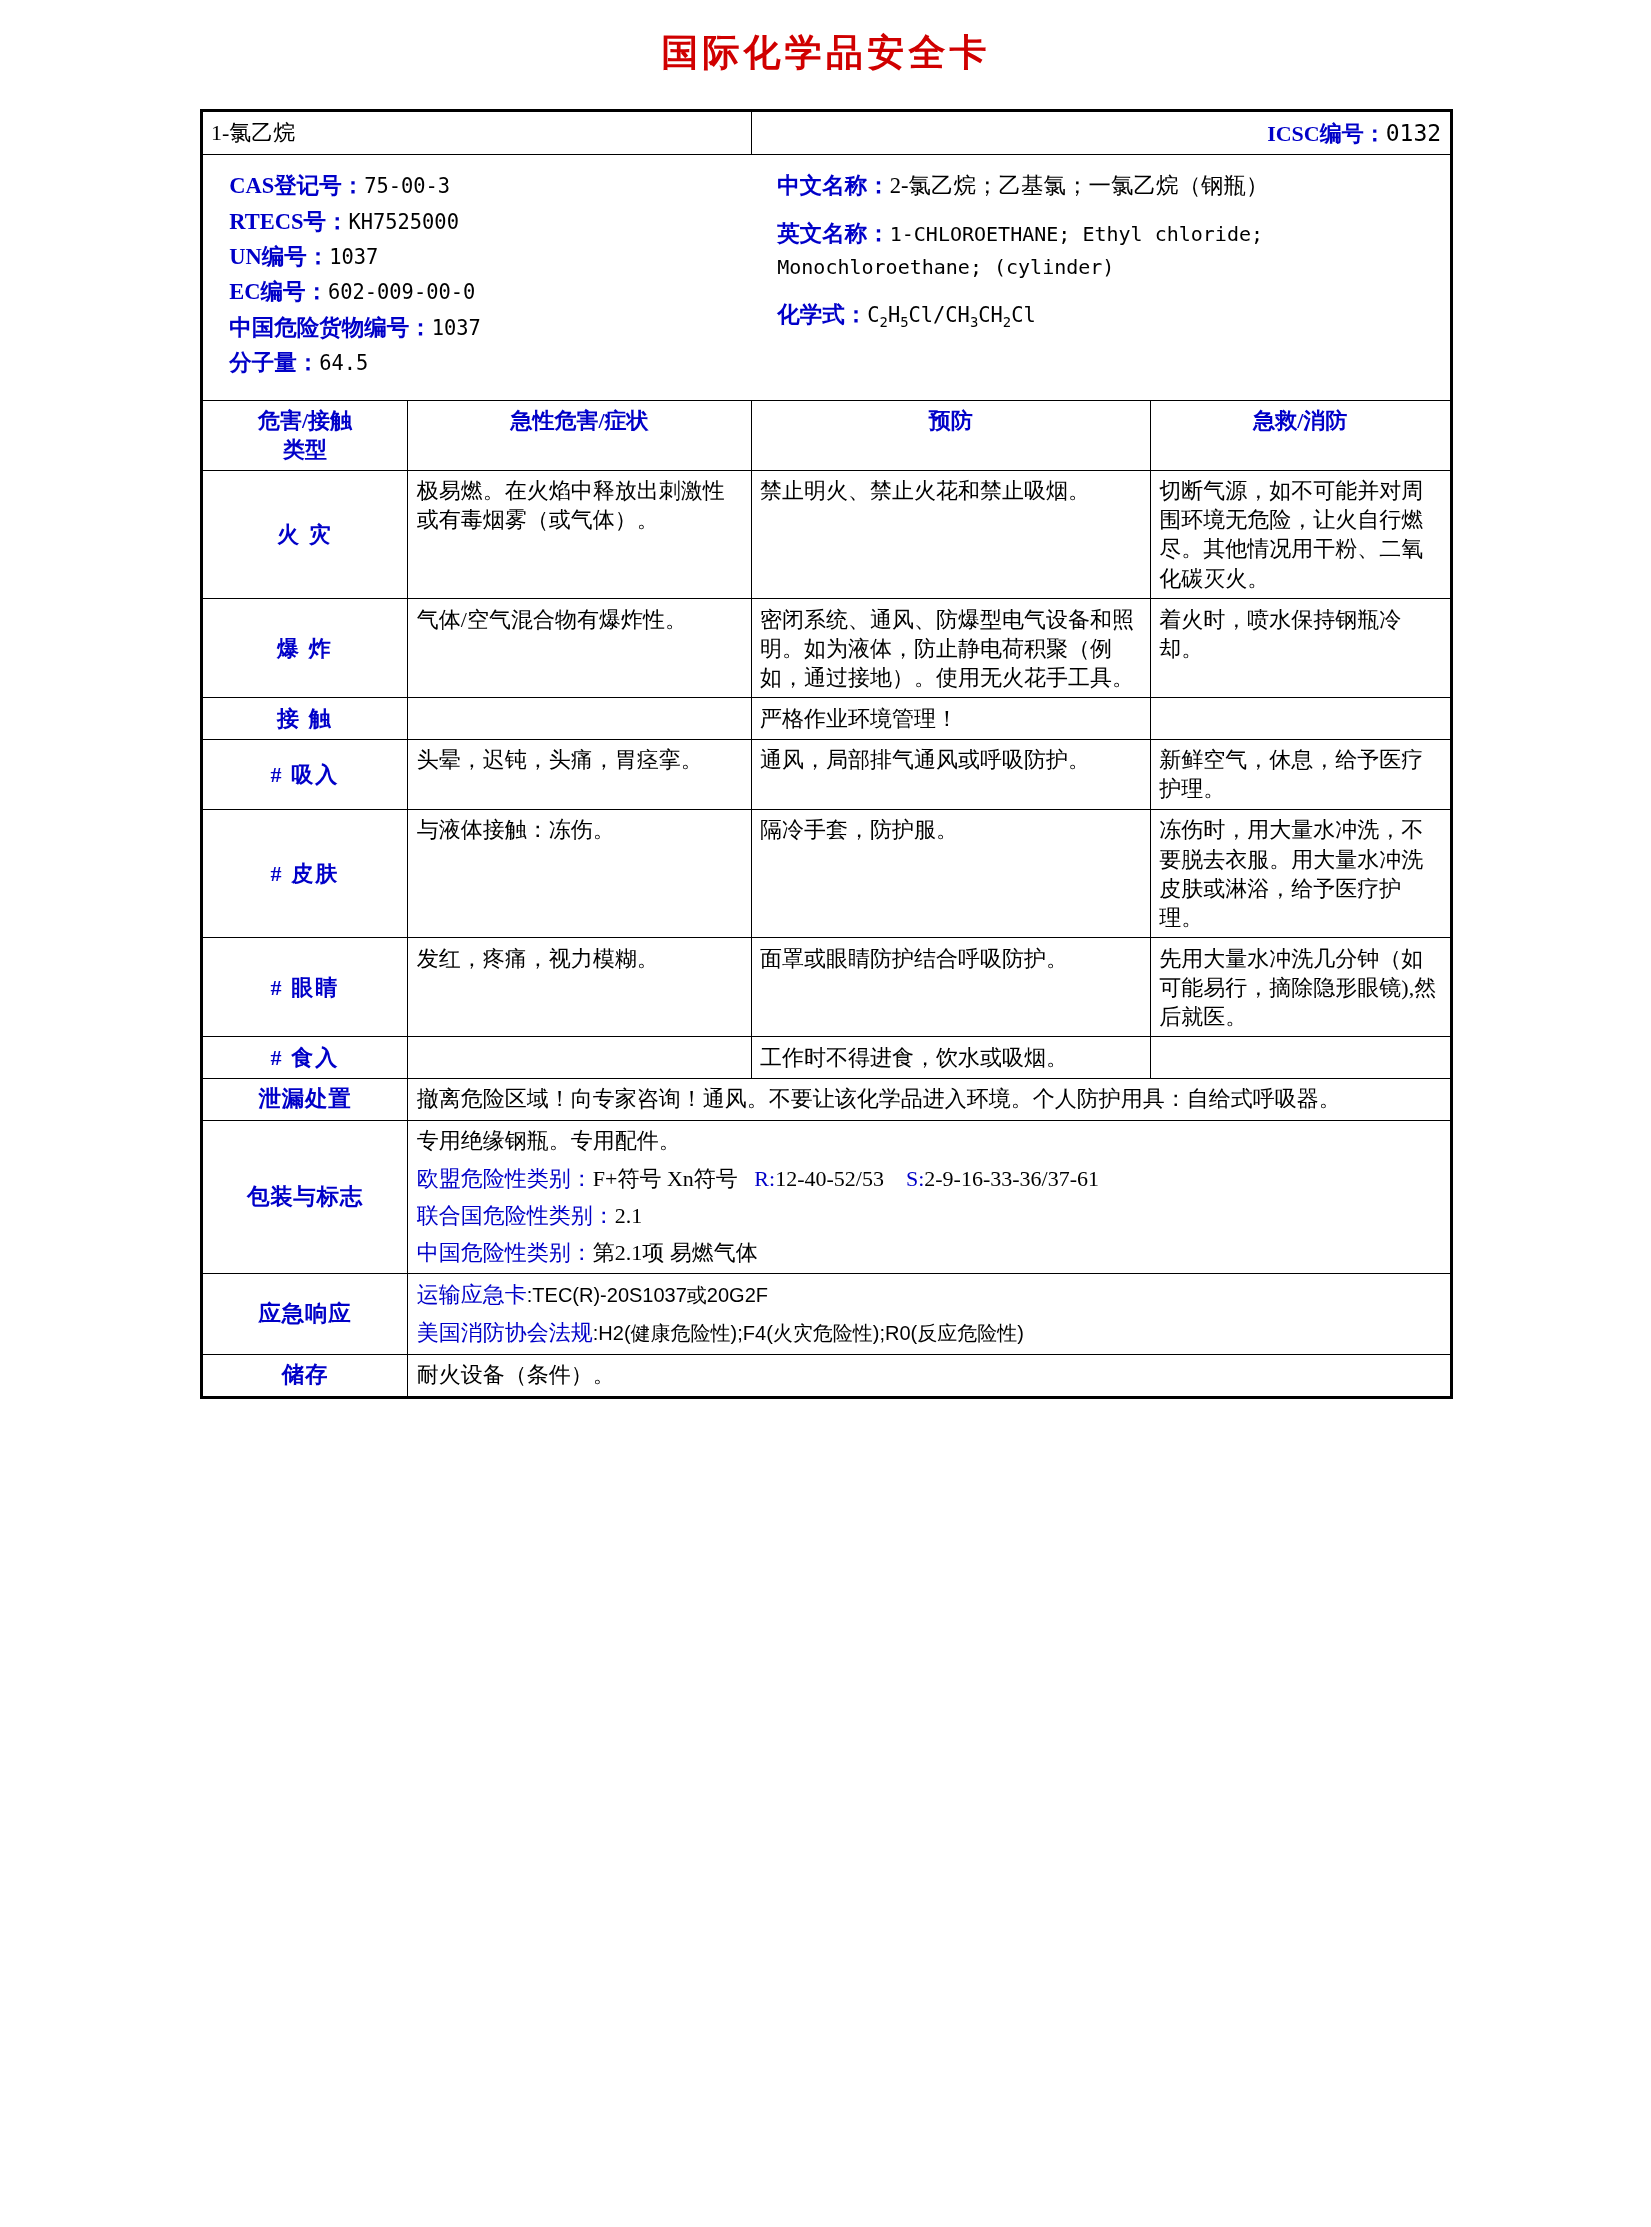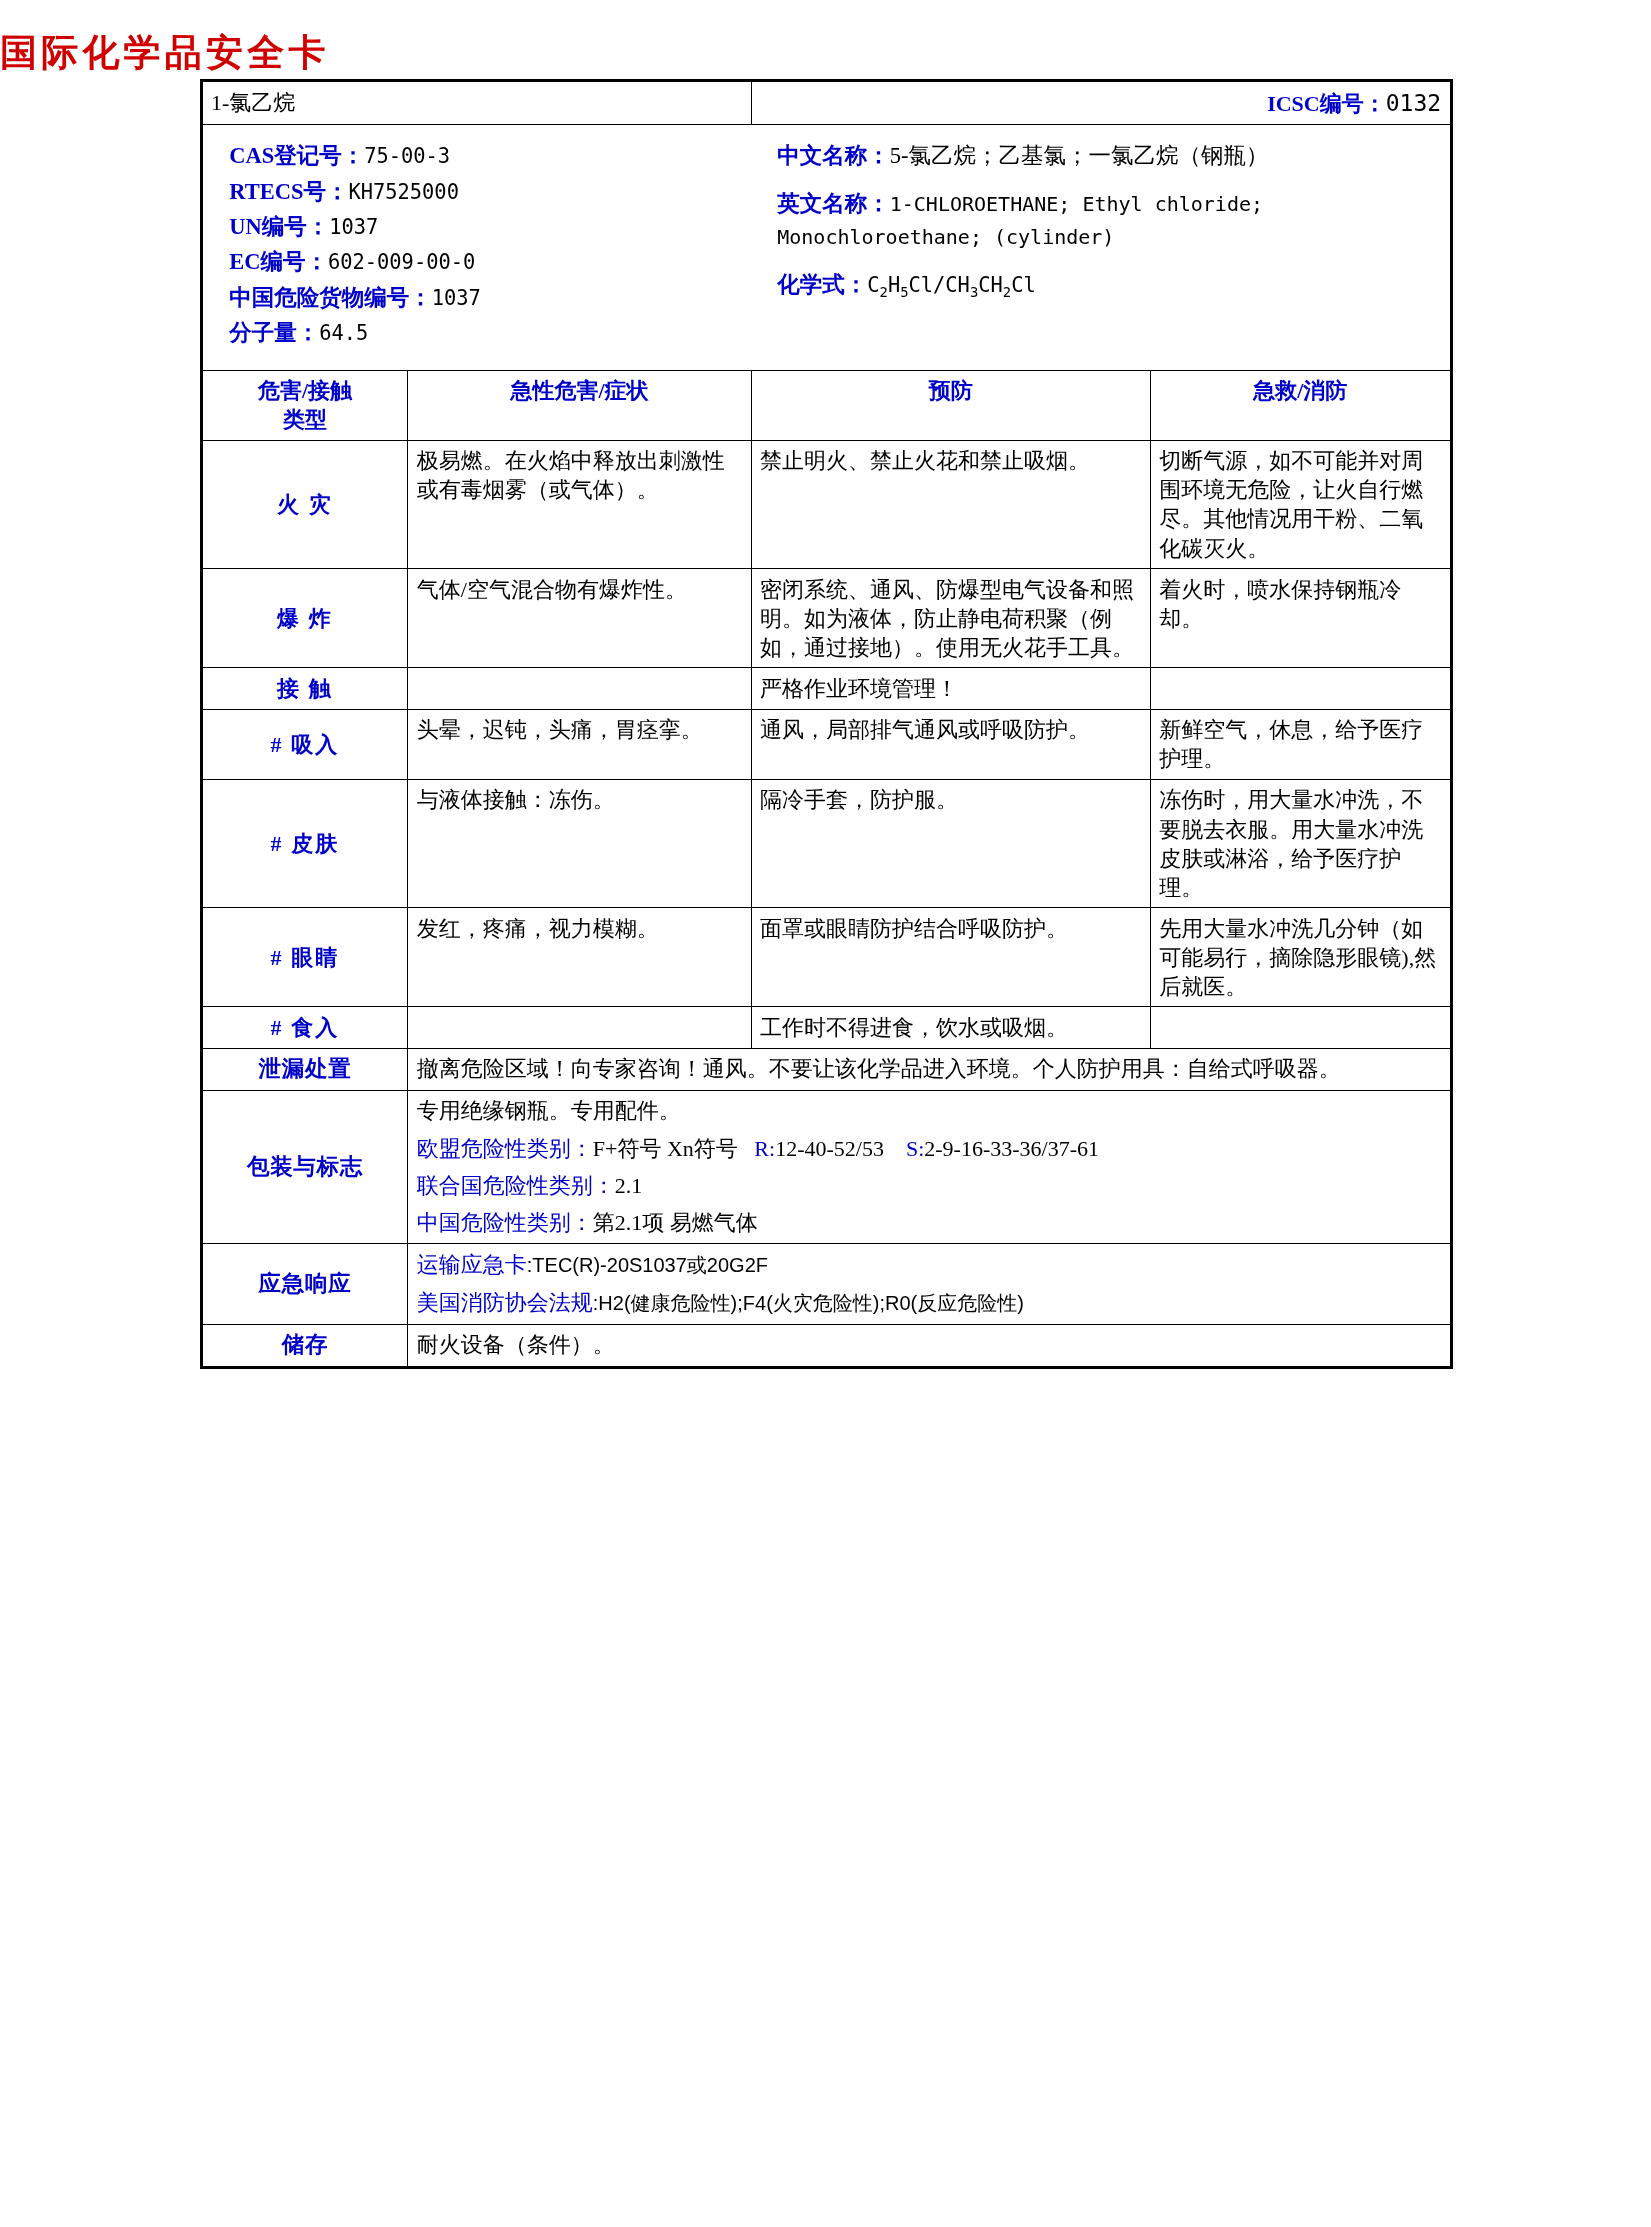--- a/index.html
+++ b/index.html
@@ -11,27 +11,27 @@
     width: 1652px;
     font-family: "Liberation Serif", "DejaVu Serif", serif;
     color: #000000;
   }
   .page {
     width: 1652px;
     box-sizing: border-box;
     padding: 21px 0 0 0;
   }
   .doc-title {
-    text-align: left;
+    text-align: center;
     color: #d00000;
     font-family: Liberation Sans, sans-serif;
     font-weight: bold;
     font-size: 37px;
     letter-spacing: 4.2px;
-    margin: 7px 0 1px 0;
+    margin: 7px 0 31px 0;
   }
   .sheet {
     margin: 0 auto;
     width: 1253px;
     border: 2.1px solid #000;
     box-sizing: border-box;
   }
   table.main {
     width: 100%;
     border-collapse: collapse;
@@ -164,21 +164,21 @@
               </div>
               <div class="line">
                 <span class="blue-label">中国危险货物编号：</span><span class="mono">1037</span>
               </div>
               <div class="line">
                 <span class="blue-label">分子量：</span><span class="mono">64.5</span>
               </div>
             </div>
             <div class="ident-right">
               <div class="line">
-                <span class="blue-label">中文名称：</span><span>5-氯乙烷；乙基氯；一氯乙烷（钢瓶）</span>
+                <span class="blue-label">中文名称：</span><span>2-氯乙烷；乙基氯；一氯乙烷（钢瓶）</span>
               </div>
               <div class="gap"></div>
               <div class="line">
                 <span class="blue-label">英文名称：</span><span class="en-name">1-CHLOROETHANE; Ethyl chloride; Monochloroethane; (cylinder)</span>
               </div>
               <div class="gap"></div>
               <div class="line">
                 <span class="blue-label">化学式：</span><span class="mono">C<sub>2</sub>H<sub>5</sub>Cl/CH<sub>3</sub>CH<sub>2</sub>Cl</span>
               </div>
             </div>

